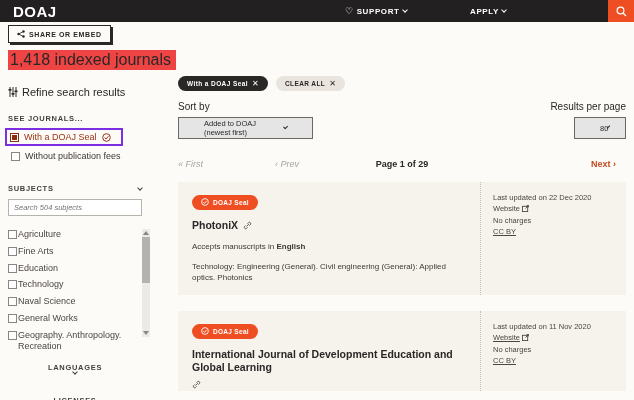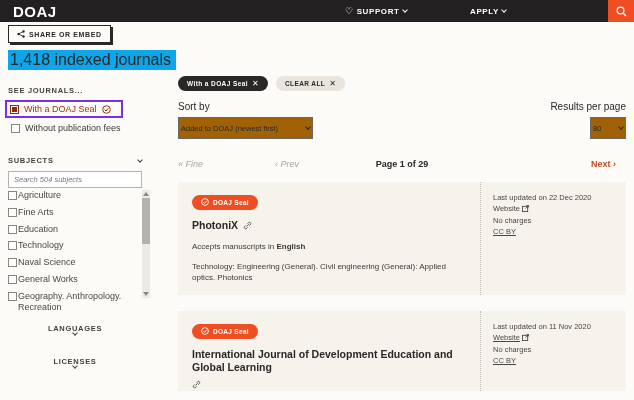--- a/index.html
+++ b/index.html
@@ -15,34 +15,34 @@
   .nav-apply { left:470px; }
   .heart { font-size:9px; font-weight:normal; }
   .chev { display:inline-block; width:4px; height:4px; border-right:1px solid currentColor; border-bottom:1px solid currentColor; transform:rotate(45deg); margin-top:-2px; }
   .search-btn { position:absolute; right:0; top:0; width:26px; height:22px; background:#ef4e23; border:none; display:flex; align-items:center; justify-content:center; cursor:pointer; }
 
   
   .share-btn { position:absolute; top:25px; left:8px; height:18px; background:#fdfbf8; border:1px solid #2a2727; box-shadow:2px 2px 0 #2a2727; display:flex; align-items:center; gap:4px; padding:0 8px; font-size:7px; font-weight:bold; letter-spacing:.6px; cursor:pointer; color:#2a2727; }
 
   
   .page-title { position:absolute; top:51px; left:8px; font-size:16px; font-weight:normal; }
-  .page-title span { background:#0ea5e9; padding:1px 5px 2px 2px; }
+  .page-title span { background:#ef4444; padding:1px 5px 2px 2px; }
 
   
   .sidebar { position:absolute; top:86px; left:8px; width:142px; font-size:9px; }
   .refine-title { display:flex; align-items:center; gap:4px; font-size:11px; margin-bottom:16px; color:#2a2727; }
   .side-label { font-size:7.5px; font-weight:bold; letter-spacing:.7px; color:#433f3c; margin-bottom:5px; }
   .filter-row { display:flex; align-items:center; gap:5px; padding:2px 3px; margin-bottom:3px; cursor:pointer; color:#3c3835; }
   .filter-row.active { border:2px solid #7c2fe2; color:#9c3110; margin-left:-3px; width:118px; }
   .cb { width:9px; height:9px; border:1px solid #8a857f; background:#fff; flex:0 0 auto; }
   .cb.checked { border:1.5px solid #8c2c0e; background:#fff; position:relative; }
   .cb.checked::after { content:""; position:absolute; inset:1px; background:#8c2c0e; }
   .sec-head { display:flex; align-items:center; justify-content:space-between; font-size:7.5px; font-weight:bold; letter-spacing:.7px; color:#433f3c; cursor:pointer; }
   .subjects-head { margin-top:21px; margin-bottom:6px; width:134px; }
-  .search-box { width:134px; height:17px; border:1px solid #b7b2ab; background:#fff; display:flex; align-items:center; padding:0 5px; margin-bottom:2px;gap:36px; }
+  .search-box { width:134px; height:17px; border:1px solid #b7b2ab; background:#fff; display:flex; align-items:center; padding:0 5px; margin-bottom:13px;gap:36px; }
   .search-box input { border:none; outline:none; flex:1; font-size:7.5px; font-style:italic; color:#8a857f; background:transparent; font-family:"Liberation Sans", sans-serif; width:100px; }
   .subj-wrap { position:relative; width:142px; height:112px; margin-bottom:0; }
   .subj-list { width:130px; }
   .subj-item { display:flex; align-items:flex-start; gap:1px; margin-bottom:6px; cursor:pointer; color:#4a4642; line-height:1.2; }
   .subj-item .cb { margin-top:1px; }
   .sb-track { position:absolute; right:0; top:0; width:8px; height:108px; background:#eceae6; }
   .sb-thumb { position:absolute; right:0; top:8px; width:8px; height:46px; background:#b5b1ac; }
   .sb-arrow { position:absolute; right:1.5px; width:0; height:0; border-left:3px solid transparent; border-right:3px solid transparent; }
   .sb-up { top:2px; border-bottom:4px solid #8a857f; }
   .sb-down { bottom:2px; border-top:4px solid #8a857f; }
@@ -50,21 +50,21 @@
 
   
   .main { position:absolute; top:76px; left:178px; width:448px; }
   .pills { display:flex; gap:8px; margin-bottom:10px; }
   .pill { height:15px; border-radius:8px; display:flex; align-items:center; gap:4px; padding:0 9px; font-size:6.5px; font-weight:bold; letter-spacing:.4px; cursor:pointer; }
   .pill-dark { background:#2a2727; color:#fff; }
   .pill-light { background:#e9e4dd; color:#2a2727; }
   .pill .x { font-weight:normal; font-size:8px; }
   .sort-row { display:flex; justify-content:space-between; align-items:flex-end; font-size:10px; color:#2a2727; margin-bottom:5px; }
   .selects-row { display:flex; justify-content:space-between; margin-bottom:18px; }
-  .fake-select { height:22px; border:1px solid #6b6763; background:#a16207; display:flex; align-items:center; justify-content:space-between; padding:0 2px; font-size:7.5px; color:#2a2727; cursor:pointer; }
+  .fake-select { height:22px; border:1px solid #6b6763; background:#e5e5e5; display:flex; align-items:center; justify-content:space-between; padding:0 25px; font-size:7.5px; color:#2a2727; cursor:pointer; }
   .sel-sort { width:135px; }
   .sel-pp { width:36px; }
 
   .pagination { display:flex; align-items:center; font-size:9px; margin-bottom:11px; position:relative; height:14px; }
   .pg-muted { color:#aaa49d; font-style:italic; cursor:default; }
   .pg-first { position:absolute; left:0; }
   .pg-prev { position:absolute; left:97px; }
   .pg-page { position:absolute; left:0; right:0; text-align:center; font-weight:bold; color:#2a2727; }
   .pg-next { position:absolute; right:10px; color:#c14a1e; font-weight:bold; cursor:pointer; }
 
@@ -116,20 +116,31 @@
         <line x1="1.5" y1="4" x2="6.5" y2="1.5" stroke="#2a2727" stroke-width=".8"></line>
         <line x1="1.5" y1="4" x2="6.5" y2="6.5" stroke="#2a2727" stroke-width=".8"></line>
       </svg>
     <span>SHARE OR EMBED</span>
   </button>
 
   <h1 class="page-title"><span>1,418 indexed journals</span></h1>
 
   <aside class="sidebar">
 
+    <div class="refine-title">
+      <svg class="ic" width="10" height="10" viewBox="0 0 10 10">
+          <line x1="2" y1="0" x2="2" y2="10" stroke="#2a2727" stroke-width="1"></line>
+          <line x1="5" y1="0" x2="5" y2="10" stroke="#2a2727" stroke-width="1"></line>
+          <line x1="8" y1="0" x2="8" y2="10" stroke="#2a2727" stroke-width="1"></line>
+          <rect x="0.5" y="2" width="3" height="1.6" fill="#2a2727"></rect>
+          <rect x="3.5" y="6" width="3" height="1.6" fill="#2a2727"></rect>
+          <rect x="6.5" y="3.5" width="3" height="1.6" fill="#2a2727"></rect>
+        </svg>
+      <span>Refine search results</span>
+    </div>
 
     <div class="side-label">SEE JOURNALS...</div>
 
     <label class="filter-row active">
       <span class="cb checked"></span>
       <span>With a DOAJ Seal</span>
       <svg class="ic" width="9" height="9" viewBox="0 0 9 9">
           <circle cx="4.5" cy="4.5" r="3.8" fill="none" stroke="#9c3110" stroke-width="1"></circle>
           <polyline points="2.6,4.6 4,6 6.4,3.2" fill="none" stroke="#9c3110" stroke-width="1"></polyline>
         </svg>
@@ -225,21 +236,21 @@
         <span>Added to DOAJ (newest first)</span>
         <span class="chev"></span>
       </div>
       <div class="fake-select sel-pp">
         <span>80</span>
         <span class="chev"></span>
       </div>
     </div>
 
     <nav class="pagination">
-      <span class="pg-muted pg-first">« Fine</span>
+      <span class="pg-muted pg-first">« First</span>
       <span class="pg-muted pg-prev">‹ Prev</span>
       <span class="pg-page">Page 1 of 29</span>
       <span class="pg-next">Next ›</span>
     </nav>
 
     <article class="card">
       <div class="card-main">
         <span class="seal-badge">
           <svg class="ic" width="8" height="8" viewBox="0 0 9 9">
               <circle cx="4.5" cy="4.5" r="3.8" fill="none" stroke="#fff" stroke-width="1"></circle>

